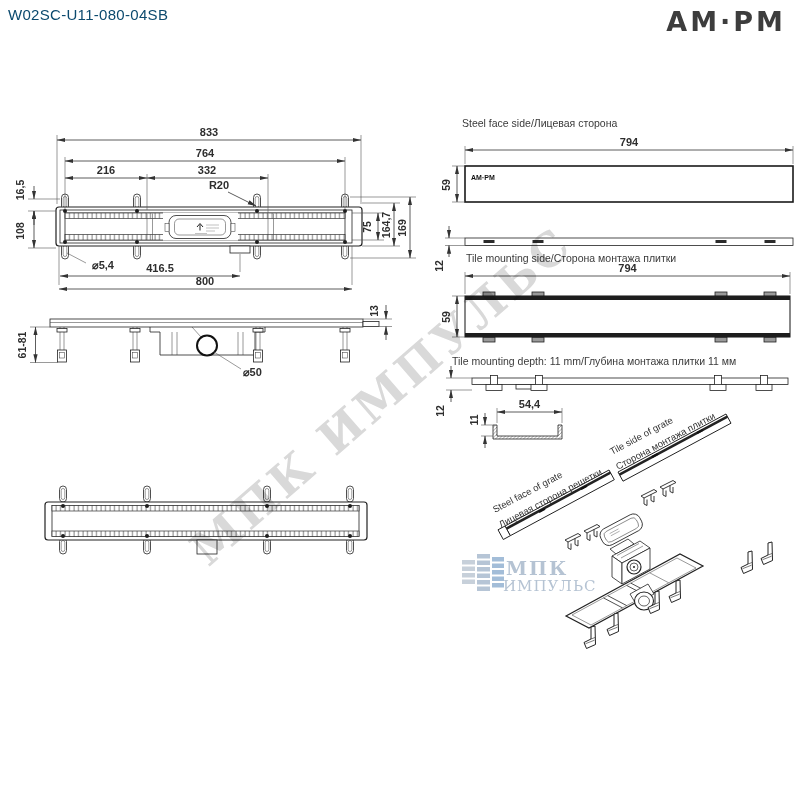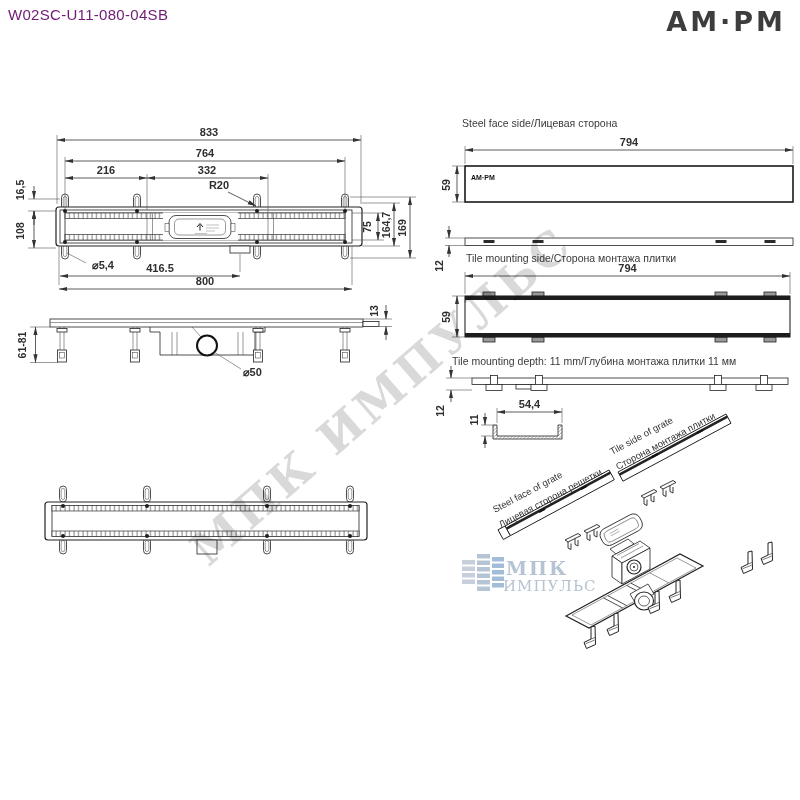--- a/index.html
+++ b/index.html
@@ -1,18 +1,18 @@
 <!DOCTYPE html>
 <html><head>
 <meta charset="utf-8">
 <style>
   html,body{margin:0;padding:0;background:#fff;}
   #canvas{position:relative;width:800px;height:800px;background:#fff;overflow:hidden;
           font-family:"Liberation Sans",sans-serif;}
-  .codes{position:absolute;left:8px;top:5px;font-size:15px;line-height:19px;color:#701a75;letter-spacing:.3px;}
+  .codes{position:absolute;left:8px;top:5px;font-size:15px;line-height:19px;color:#0c4a6e;letter-spacing:.3px;}
   .brand{position:absolute;right:14px;top:6px;font-size:27px;font-weight:bold;color:#3d3d3d;
          letter-spacing:3px;font-family:"DejaVu Sans",sans-serif;}
   .vlabel{position:absolute;font-size:10.5px;color:#3a3a3a;white-space:nowrap;}
   #lbl-steel{left:462px;top:117px;}
   #lbl-tile{left:466px;top:252px;}
   #lbl-depth{left:452px;top:355px;}
   svg{position:absolute;left:0;top:0;}
   .ol{fill:none;stroke:#222;stroke-width:1.2px;}
   .ml{fill:none;stroke:#222;stroke-width:.8px;}
   .tl{fill:none;stroke:#444;stroke-width:.55px;}

